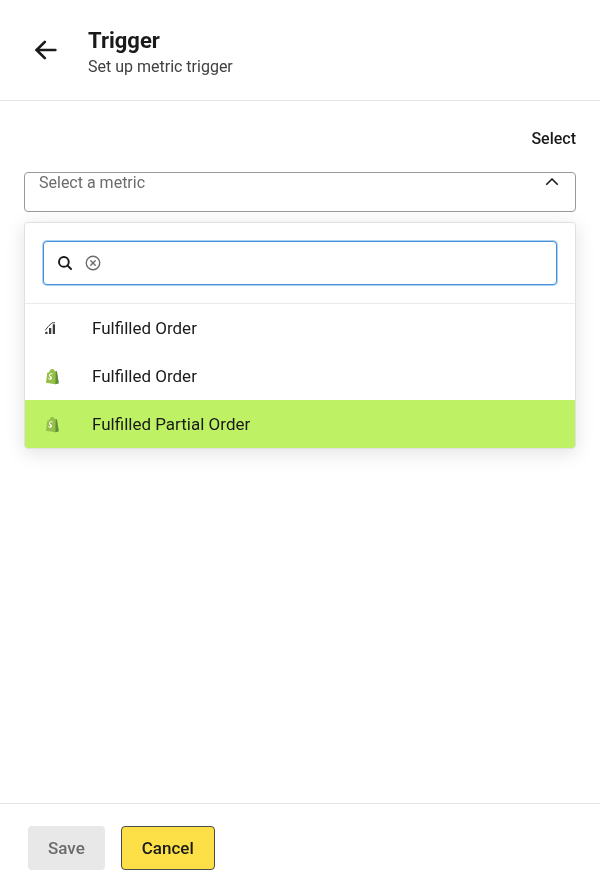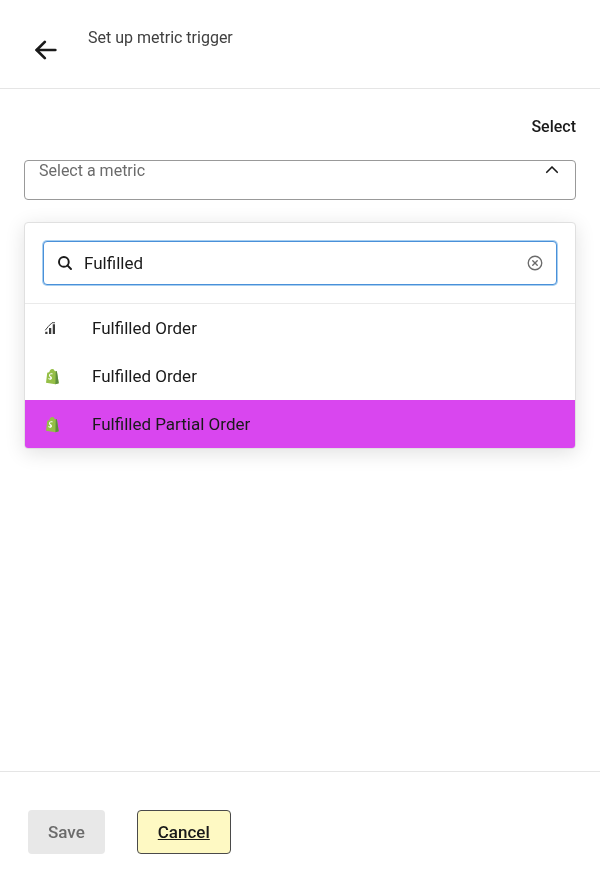--- a/index.html
+++ b/index.html
@@ -132,75 +132,75 @@
     .option {
       display: flex;
       align-items: center;
       gap: 31px;
       padding: 14px 18px;
       cursor: pointer;
       font-size: 17px;
       color: #1a1a1a;
     }
     .option.highlighted {
-      background: #d946ef;
+      background: #bef264;
     }
     .option-icon {
       width: 18px;
       height: 18px;
       flex-shrink: 0;
       display: flex;
       align-items: center;
       justify-content: center;
     }
     .footer {
       position: absolute;
       bottom: 0;
       left: 0;
       right: 0;
       border-top: 1px solid #e5e5e5;
-      padding: 38px 28px;
-      display: flex;
-      gap: 32px;
+      padding: 22px 28px;
+      display: flex;
+      gap: 16px;
     }
     .btn {
       height: 44px;
       padding: 0 20px;
       border-radius: 4px;
       font-size: 17px;
       font-weight: 500;
       cursor: pointer;
       display: flex;
       align-items: center;
       justify-content: center;
       border: 1px solid transparent;
     }
     .btn-save {
       background: #e8e8e8;
       color: #6b6b6b;
       border: none;
     }
     .btn-cancel {
-      background: #fef9c3;
+      background: #fde047;
       color: #1a1a1a;
       border: 1px solid #4a4a4a;
-      text-decoration: underline;
     }
   </style>
 </head>
 <body>
 
 <div class="header">
   <div class="back-button">
     <svg viewBox="0 0 24 24" width="28" height="28" fill="none" stroke="#1a1a1a" stroke-width="2.3" stroke-linecap="round" stroke-linejoin="round">
       <line x1="20" y1="12" x2="4" y2="12"></line>
       <polyline points="11 19 4 12 11 5"></polyline>
     </svg>
   </div>
   <div class="header-text">
+    <div class="header-title">Trigger</div>
     <div class="header-subtitle">Set up metric trigger</div>
   </div>
 </div>
 
 <div class="divider"></div>
 
 <div class="content">
   <div class="field-label">Select</div>
   <div class="select-trigger">
     <span class="select-placeholder">Select a metric</span>
@@ -210,21 +210,20 @@
   </div>
 </div>
 
 <div class="dropdown">
   <div class="search-wrap">
     <div class="search-box">
       <svg class="search-icon" viewBox="0 0 24 24" fill="none" stroke="#1a1a1a" stroke-width="2.6" stroke-linecap="round" stroke-linejoin="round">
         <circle cx="10.5" cy="10.5" r="6.5"></circle>
         <line x1="20" y1="20" x2="15.2" y2="15.2"></line>
       </svg>
-      <input class="search-input" type="text" placeholder="" value="Fulfilled" style="">
       <svg class="clear-icon" viewBox="0 0 24 24" fill="none" stroke="#6b6b6b" stroke-width="1.8" stroke-linecap="round" stroke-linejoin="round">
         <circle cx="12" cy="12" r="9"></circle>
         <line x1="9" y1="9" x2="15" y2="15"></line>
         <line x1="15" y1="9" x2="9" y2="15"></line>
       </svg>
     </div>
   </div>
   <div class="thin-divider"></div>
 
   <div class="option">

